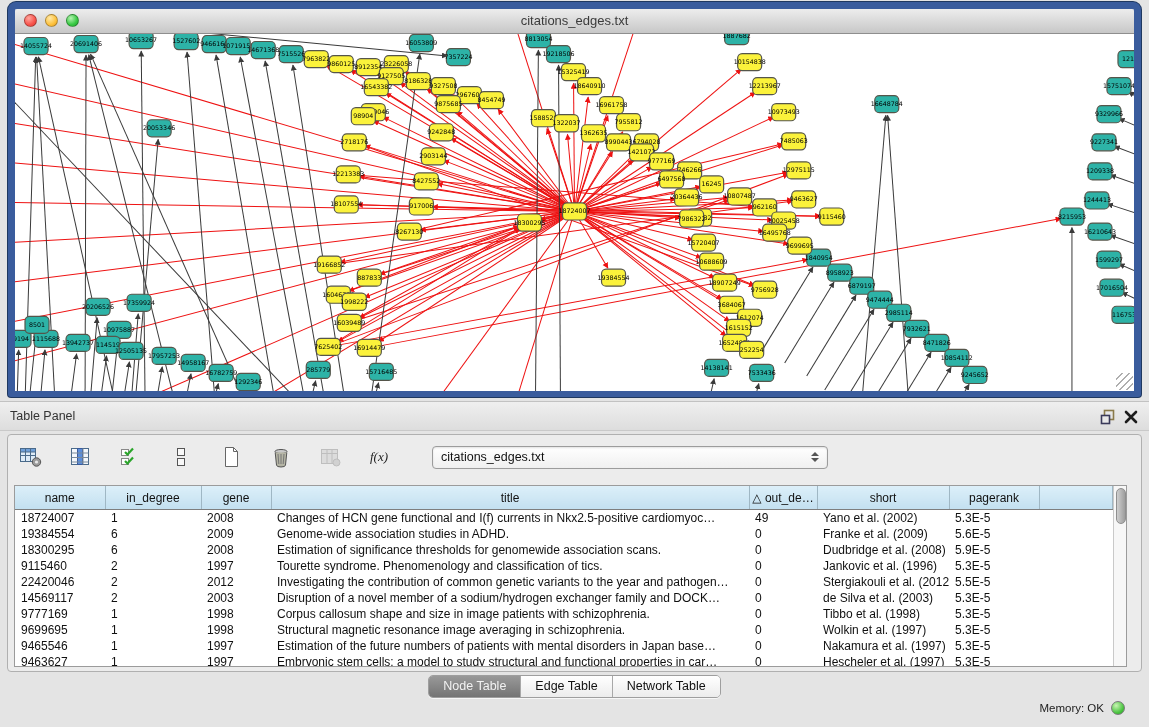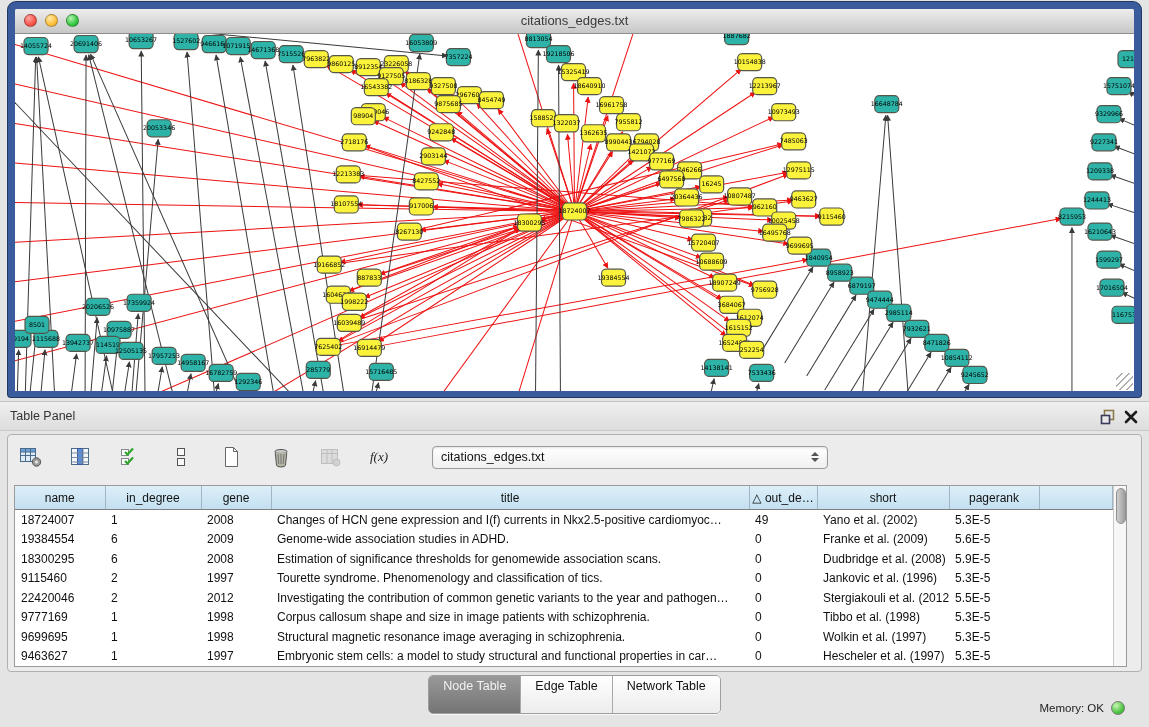--- a/index.html
+++ b/index.html
@@ -52,21 +52,21 @@
      border-right:1px solid #9fb7c4;border-bottom:1px solid #7e7e7e;font-weight:normal;font-size:12px;color:#111;
      white-space:nowrap;overflow:hidden;}
   td{height:16px;font-size:12px;color:#101010;padding:0 2px 0 6px;white-space:nowrap;overflow:hidden;line-height:16px;}
   .scrollbar{width:16px;border-left:1px solid #c9c9c9;background:#f7f7f7;position:relative;flex:none;}
   .thumb{position:absolute;left:2px;top:2px;width:10px;height:36px;border-radius:5px;
     background:linear-gradient(90deg,#cfcfcf,#9d9d9d);border:1px solid #8f8f8f;box-sizing:border-box;}
 
   
   .tabbar{position:absolute;left:0;top:675px;width:1149px;display:flex;justify-content:center;}
   .seg{display:flex;border:1px solid #9e9e9e;border-radius:5px;overflow:hidden;box-shadow:0 1px 0 rgba(255,255,255,.7);}
-  .seg button{font-size:12.5px;padding:3px 14px 20px;border:none;border-right:1px solid #a8a8a8;
+  .seg button{font-size:12.5px;padding:3px 14px 4px;border:none;border-right:1px solid #a8a8a8;
     background:linear-gradient(#ffffff,#ececec);color:#111;font-family:inherit;cursor:pointer;text-align:right;}
   .seg button:last-child{border-right:none;}
   .seg button.active{background:linear-gradient(#999999,#747474);color:#f2f2f2;}
 
   
   .memory-label{position:absolute;right:45px;top:702px;font-size:11.5px;color:#222;}
   .mem-dot{position:absolute;right:24px;top:701px;width:14px;height:14px;border-radius:50%;
     background:radial-gradient(circle at 35% 30%,#c9f4b4,#46c23c 65%,#2e9e2e);border:1px solid #7a7a7a;box-sizing:border-box;}
 </style>
 </head>
@@ -844,21 +844,21 @@
               <th>short</th>
               <th>pagerank</th>
               <th></th>
             </tr>
           </thead>
         <tbody id="table-body">
             <tr>
               <td>18724007</td>
               <td>1</td>
               <td>2008</td>
-              <td>Changes of HCN gene expression and I(f) currents in Nkx2.5-positive cardiomyoc…</td>
+              <td>Changes of HCN gene functional and I(f) currents in Nkx2.5-positive cardiomyoc…</td>
               <td>49</td>
               <td>Yano et al. (2002)</td>
               <td>5.3E-5</td>
               <td></td>
             </tr>
             <tr>
               <td>19384554</td>
               <td>6</td>
               <td>2009</td>
               <td>Genome-wide association studies in ADHD.</td>
@@ -891,40 +891,60 @@
               <td>22420046</td>
               <td>2</td>
               <td>2012</td>
               <td>Investigating the contribution of common genetic variants to the year and pathogen…</td>
               <td>0</td>
               <td>Stergiakouli et al. (2012)</td>
               <td>5.5E-5</td>
               <td></td>
             </tr>
             <tr>
+              <td>14569117</td>
+              <td>2</td>
+              <td>2003</td>
+              <td>Disruption of a novel member of a sodium/hydrogen exchanger family and DOCK…</td>
+              <td>0</td>
+              <td>de Silva et al. (2003)</td>
+              <td>5.3E-5</td>
+              <td></td>
+            </tr>
+            <tr>
               <td>9777169</td>
               <td>1</td>
               <td>1998</td>
               <td>Corpus callosum shape and size in image patients with schizophrenia.</td>
               <td>0</td>
               <td>Tibbo et al. (1998)</td>
               <td>5.3E-5</td>
               <td></td>
             </tr>
             <tr>
               <td>9699695</td>
               <td>1</td>
               <td>1998</td>
               <td>Structural magnetic resonance image averaging in schizophrenia.</td>
               <td>0</td>
               <td>Wolkin et al. (1997)</td>
               <td>5.3E-5</td>
               <td></td>
             </tr>
             <tr>
+              <td>9465546</td>
+              <td>1</td>
+              <td>1997</td>
+              <td>Estimation of the future numbers of patients with mental disorders in Japan base…</td>
+              <td>0</td>
+              <td>Nakamura et al. (1997)</td>
+              <td>5.3E-5</td>
+              <td></td>
+            </tr>
+            <tr>
               <td>9463627</td>
               <td>1</td>
               <td>1997</td>
               <td>Embryonic stem cells: a model to study structural and functional properties in car…</td>
               <td>0</td>
               <td>Hescheler et al. (1997)</td>
               <td>5.3E-5</td>
               <td></td>
             </tr>
           </tbody>

